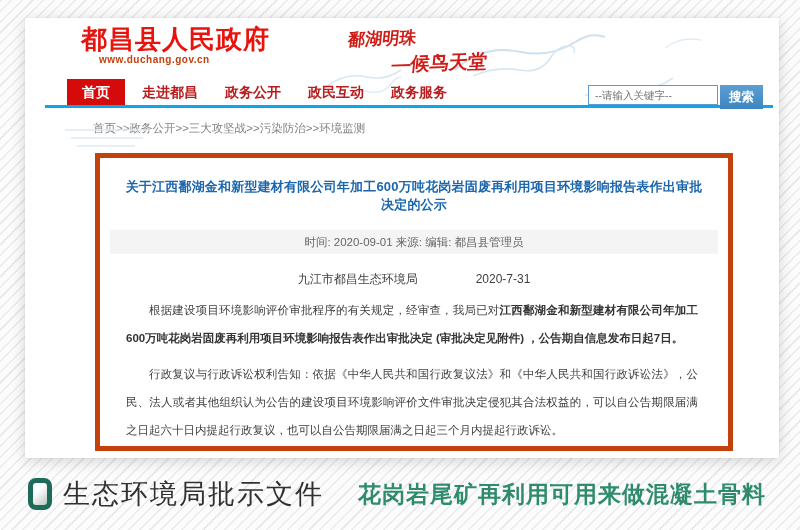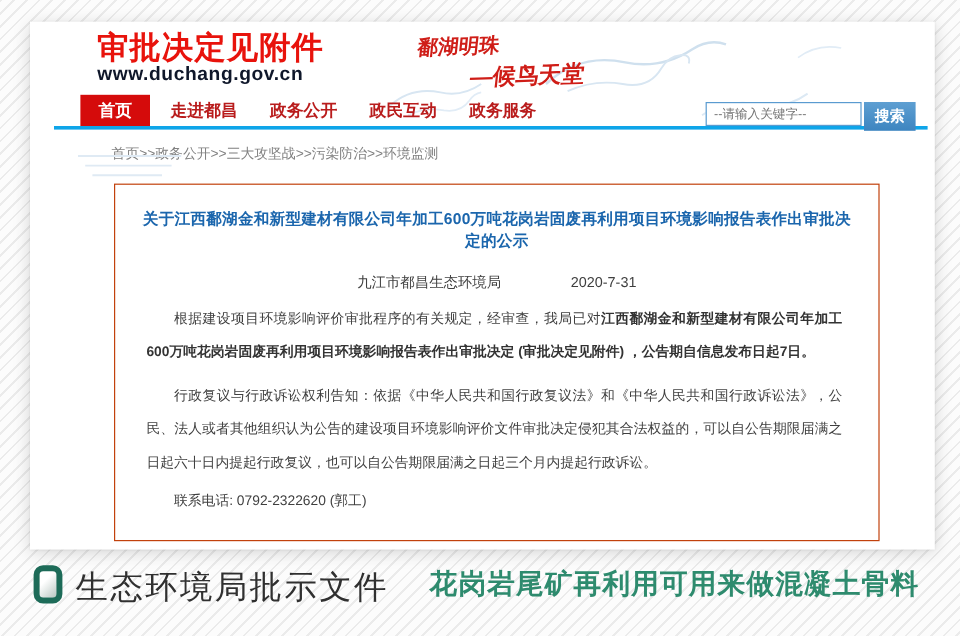--- a/index.html
+++ b/index.html
@@ -11,44 +11,44 @@
   }
   .site-card {
     position:absolute; left:25px; top:18px; width:754px; height:440px;
     background:#fff; box-shadow:0 3px 14px rgba(0,0,0,.16), 0 0 2px rgba(0,0,0,.08);
   }
   
   .site-header { position:relative; height:64px; }
   .deco-svg { position:absolute; left:0; top:0; width:754px; height:130px; pointer-events:none; }
   .logo { position:absolute; left:56px; top:7px; line-height:1.1; }
   .logo-name { font-size:26px; font-weight:bold; color:#e8130c; letter-spacing:1px; }
-  .logo-url  { font-size:16px; font-weight:bold; color:#0f172a; letter-spacing:.5px; }
+  .logo-url  { font-size:10px; font-weight:bold; color:#c2410c; letter-spacing:.5px;margin-left:18px; }
   .slogan { position:absolute; left:322px; top:8px; color:#cf1d17; transform:skewX(-8deg) rotate(-2deg); }
   .slogan-l1 { font-size:17px; font-weight:bold; }
   .slogan-l2 { font-size:19px; font-weight:bold; margin-left:46px; margin-top:2px; }
   
   .navrow { position:relative; margin:0 6px 0 20px; height:26px; border-bottom:3px solid #0ea5e9; display:flex; align-items:flex-end; }
   .nav-item { font-size:14px; font-weight:bold; color:#b91c1c; line-height:26px; margin-right:27px; white-space:nowrap; cursor:pointer; }
   .nav-item.active { background:#d50b0b; color:#fff; padding:0 15px; margin-left:22px; margin-right:17px; }
   .search { position:absolute; right:10px; top:3px; display:flex; align-items:flex-start; }
   .search-input { width:130px; height:20px; border:1px solid #5a9bd0; font-size:10.5px; color:#888; padding:0 6px; outline:none; font-family:"Liberation Sans", sans-serif; }
   .search-btn { width:43px; height:24px; margin-left:2px; background:linear-gradient(#5e9fd2,#3d85c0); color:#fff; border:none; font-size:12.5px; font-weight:bold; cursor:pointer; font-family:"Liberation Sans", sans-serif; }
   
   .breadcrumb { margin:13px 0 16px 68px; font-size:11.5px; color:#818181; cursor:pointer; }
   
-  .article { position:absolute; left:70px; top:135px; width:638px; height:298px; border:1px solid #c2410c; background:#fff; overflow:hidden; }
+  .article { position:absolute; left:70px; top:135px; width:638px; height:298px; border:5px solid #c2410c; background:#fff; overflow:hidden; }
   .art-title { margin:20px 22px 0; text-align:center; font-size:13px; font-weight:bold; color:#1b66ad; letter-spacing:.2px; }
   .art-meta  { margin:16px 10px 0; background:#f4f4f4; height:24px; line-height:24px; text-align:center; font-size:11.5px; color:#666; }
   .art-agency{ margin-top:17px; text-align:center; font-size:12px; color:#3f3f3f; }
   .art-date  { margin-left:58px;margin-top:44px; }
   .art-p { margin:8px 30px 0 26px; font-size:11.5px; color:#3f3f3f; line-height:28px; text-indent:2em; text-align:justify; }
   .art-p b { color:#333; }
   .art-contact { margin:4px 30px 0 26px; font-size:11.5px; color:#3f3f3f; line-height:28px; text-indent:2em; }
   
-  .caption { position:absolute; left:28px; top:471px; height:46px; display:flex; align-items:flex-start; }
+  .caption { position:absolute; left:28px; top:471px; height:46px; display:flex; align-items:center; }
   .cap-icon { width:24px; height:32px; border:5px solid #1d6b58; border-radius:8px;
               background:linear-gradient(135deg,#ffffff 35%,#b9c6c1); margin-right:11px; flex:0 0 auto; }
   .cap-left  { font-size:27px; color:#303030; letter-spacing:2px; }
   .cap-right { font-size:23px; color:#2e8b6e; font-weight:bold; margin-left:34px; letter-spacing:1px; }
 </style>
 </head>
 <body>
 
 <div class="stage">
 
@@ -58,21 +58,21 @@
       <svg class="deco-svg" viewBox="0 0 754 130" fill="none">
         <path d="M430 52 q28 -26 66 -18 q30 6 56 -11 q14 -9 28 -4" stroke="#cfe0ee" stroke-width="2"></path>
         <path d="M448 58 q22 -10 46 -6 q22 4 32 -13 q6 -10 16 -11 q9 -1 7 7" stroke="#d8e6f2" stroke-width="1.6"></path>
         <path d="M300 70 q18 -16 42 -11 q18 4 34 -7" stroke="#d8e6f2" stroke-width="1.6"></path>
         <path d="M315 78 q14 -7 30 -4 q14 2 21 -8 q4 -6 10 -7" stroke="#e1ecf6" stroke-width="1.4"></path>
         <path d="M560 78 q20 -14 48 -9 q22 4 40 -9" stroke="#dce9f4" stroke-width="1.6"></path>
         <path d="M40 112 h86 M46 120 h72 M52 128 h58" stroke="#dfeaf4" stroke-width="1.6"></path>
         <path d="M640 30 q16 -12 36 -8" stroke="#e1ecf6" stroke-width="1.4"></path>
       </svg>
       <div class="logo">
-        <div class="logo-name">审批决定见附件</div>
+        <div class="logo-name">都昌县人民政府</div>
         <div class="logo-url">www.duchang.gov.cn</div>
       </div>
       <div class="slogan">
         <div class="slogan-l1">鄱湖明珠</div>
         <div class="slogan-l2">—候鸟天堂</div>
       </div>
     </div>
 
     <div class="navrow">
       <div class="nav-item active">首页</div>
@@ -83,20 +83,21 @@
       <div class="search">
         <input class="search-input" placeholder="--请输入关键字--" style="">
         <button class="search-btn">搜索</button>
       </div>
     </div>
 
     <div class="breadcrumb">首页&gt;&gt;政务公开&gt;&gt;三大攻坚战&gt;&gt;污染防治&gt;&gt;环境监测</div>
 
     <div class="article">
       <h1 class="art-title">关于江西鄱湖金和新型建材有限公司年加工600万吨花岗岩固废再利用项目环境影响报告表作出审批决定的公示</h1>
+      <div class="art-meta">时间: 2020-09-01 来源:   编辑:   都昌县管理员</div>
       <div class="art-agency">
         <span>九江市都昌生态环境局</span><span class="art-date">2020-7-31</span>
       </div>
       <p class="art-p"><span>根据建设项目环境影响评价审批程序的有关规定，经审查，我局已对</span><b>江西鄱湖金和新型建材有限公司年加工600万吨花岗岩固废再利用项目环境影响报告表作出审批决定 (审批决定见附件) ，公告期自信息发布日起7日。</b></p>
       <p class="art-p">行政复议与行政诉讼权利告知：依据《中华人民共和国行政复议法》和《中华人民共和国行政诉讼法》，公民、法人或者其他组织认为公告的建设项目环境影响评价文件审批决定侵犯其合法权益的，可以自公告期限届满之日起六十日内提起行政复议，也可以自公告期限届满之日起三个月内提起行政诉讼。</p>
       <p class="art-contact">联系电话: 0792-2322620 (郭工)</p>
     </div>
 
   </div>
 

